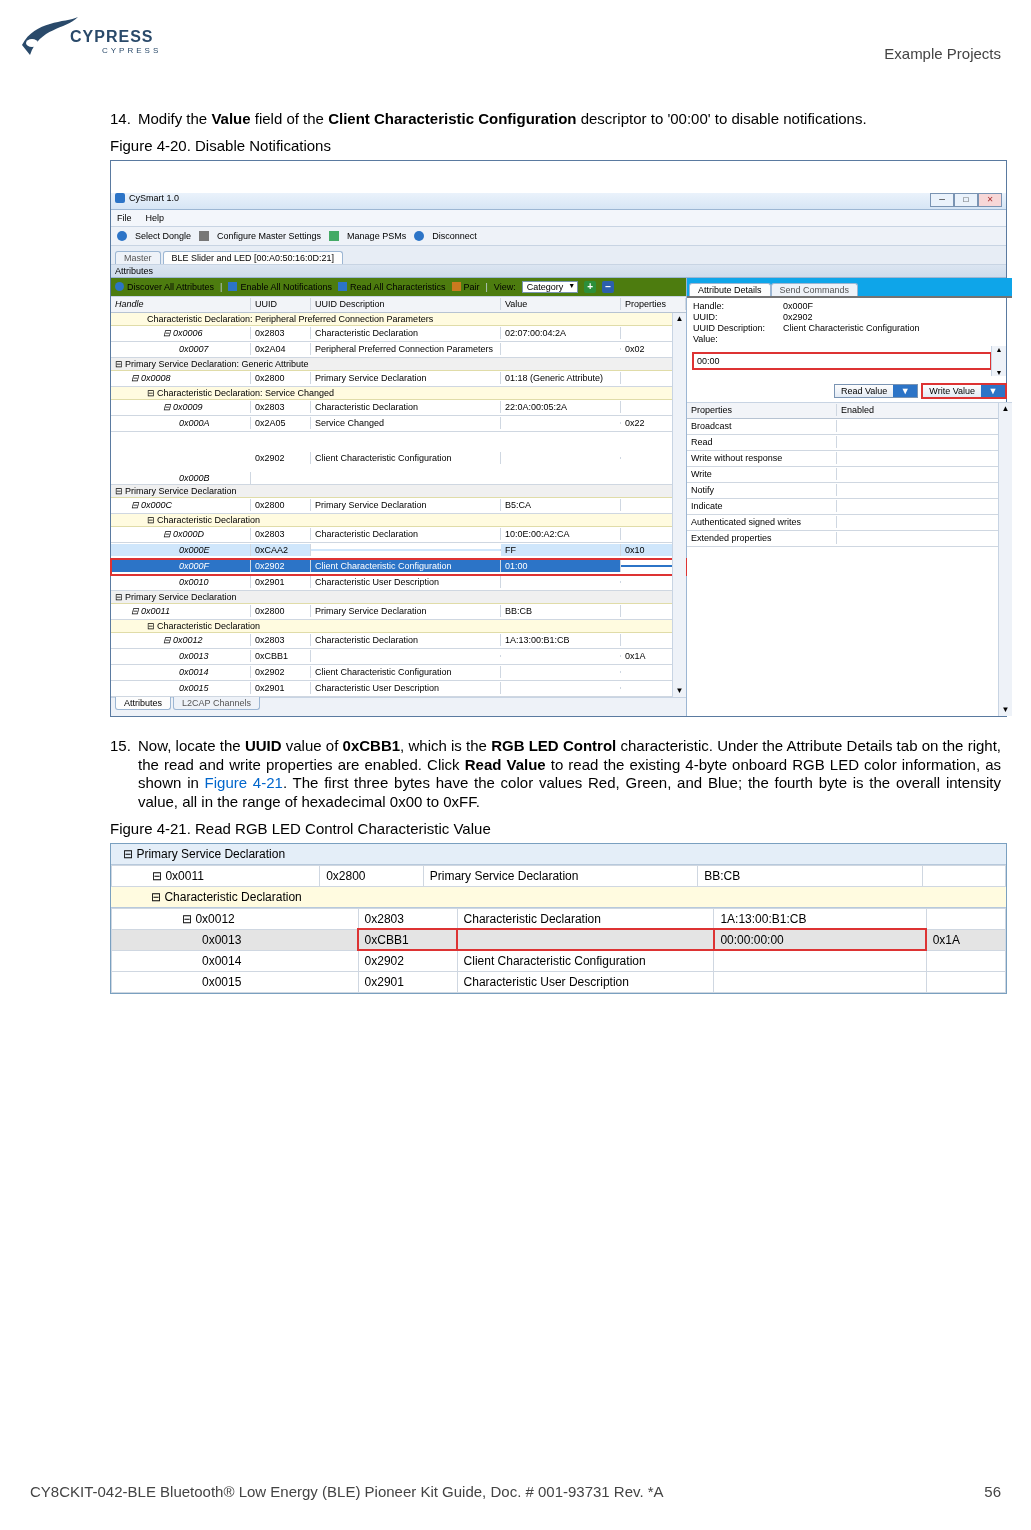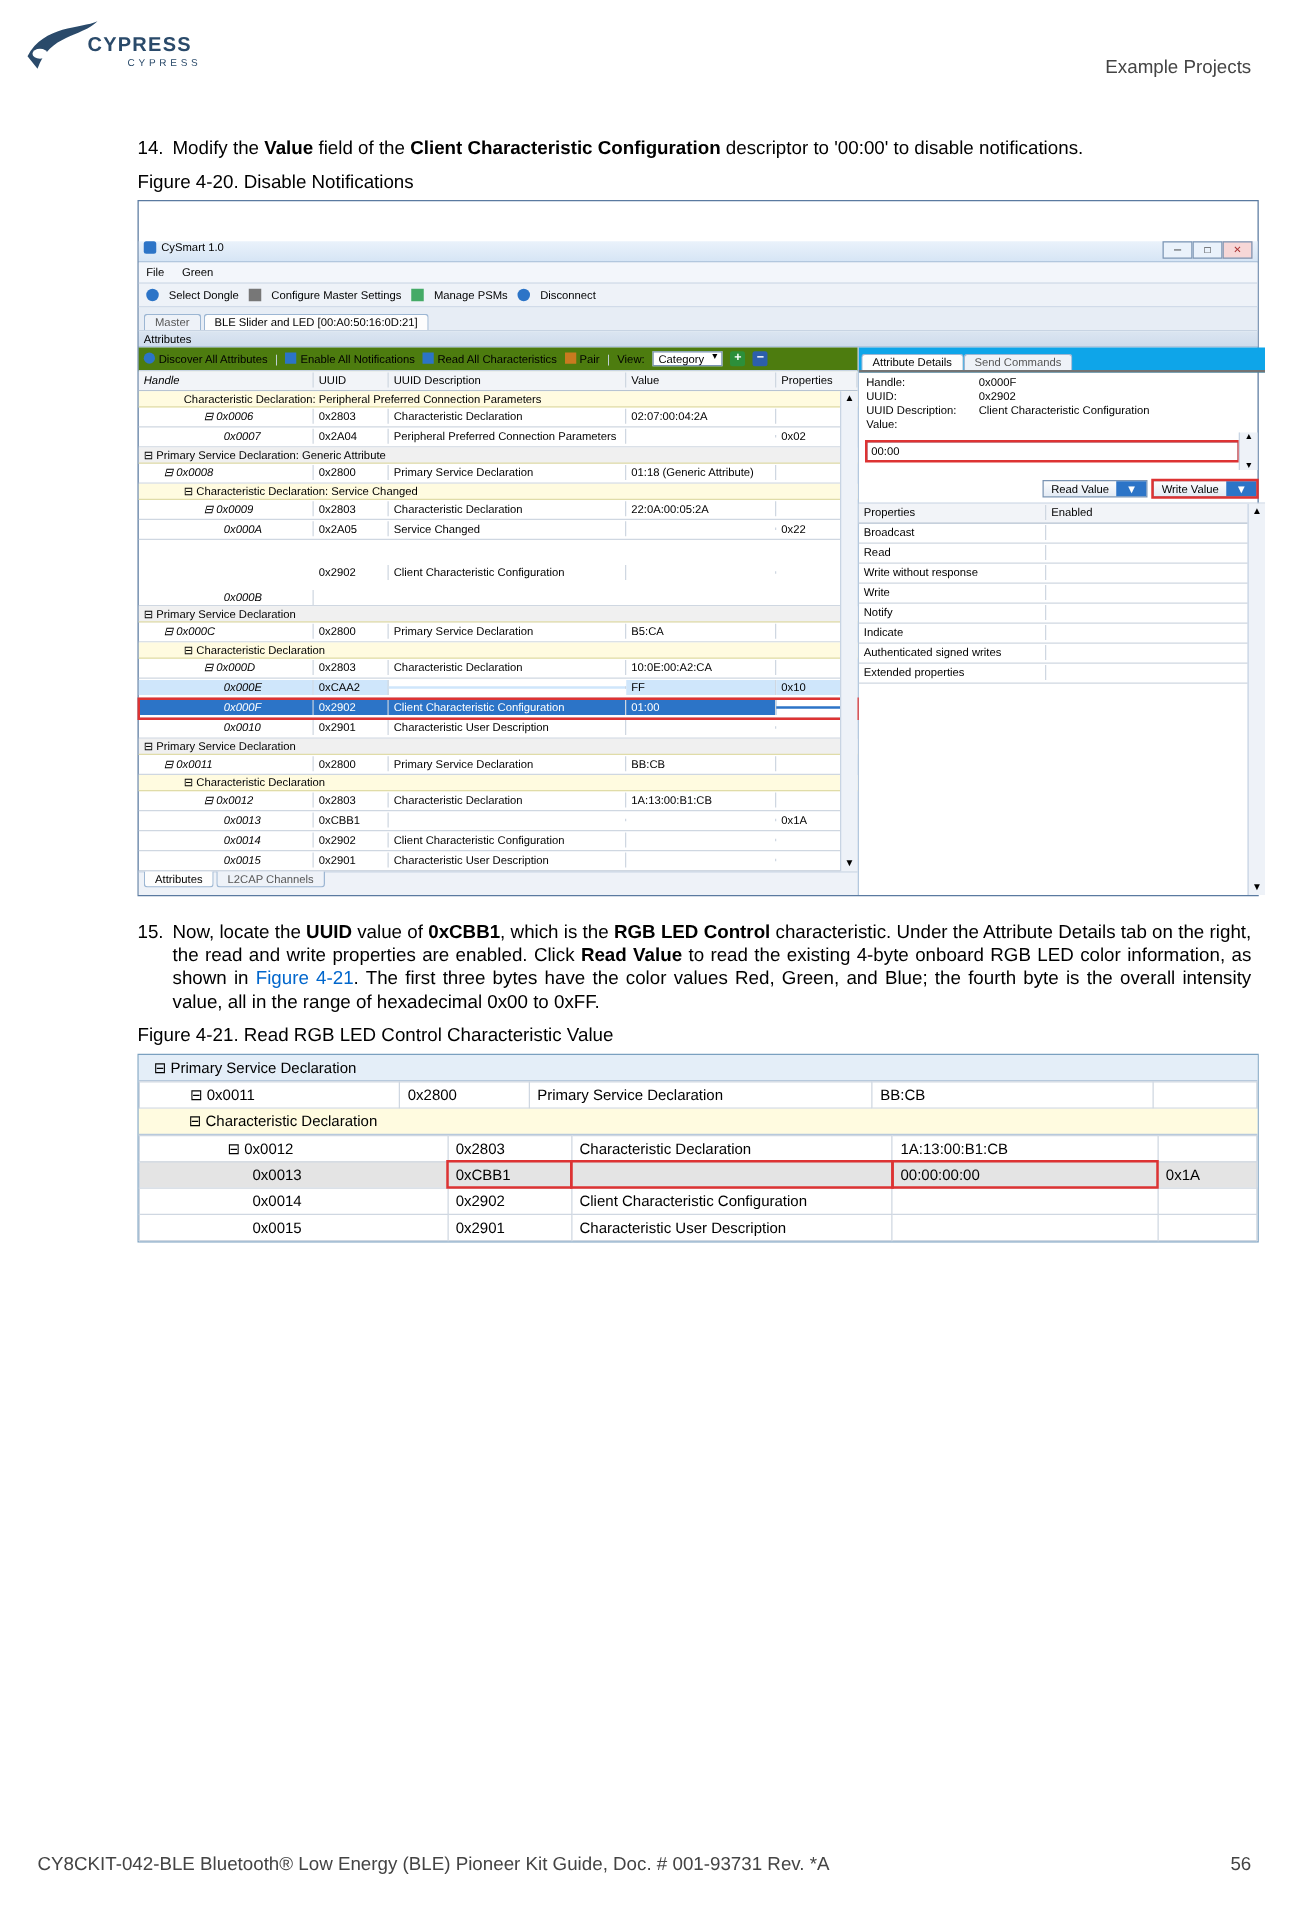--- a/index.html
+++ b/index.html
@@ -262,21 +262,21 @@
       <span>CySmart 1.0</span>
     </div>
     <div class="win-btns">
       <div class="win-btn">─</div>
       <div class="win-btn">□</div>
       <div class="win-btn close">✕</div>
     </div>
   </div>
   <div class="menubar">
     <span>File</span>
-    <span>Green</span>
+    <span>Help</span>
   </div>
   <div class="toolbar1">
     <span class="ico ico-blue"></span>
     <span>Select Dongle</span>
     <span class="ico ico-gears"></span>
     <span>Configure Master Settings</span>
     <span class="ico ico-wrench"></span>
     <span>Manage PSMs</span>
     <span class="ico ico-blue"></span>
     <span>Disconnect</span>

